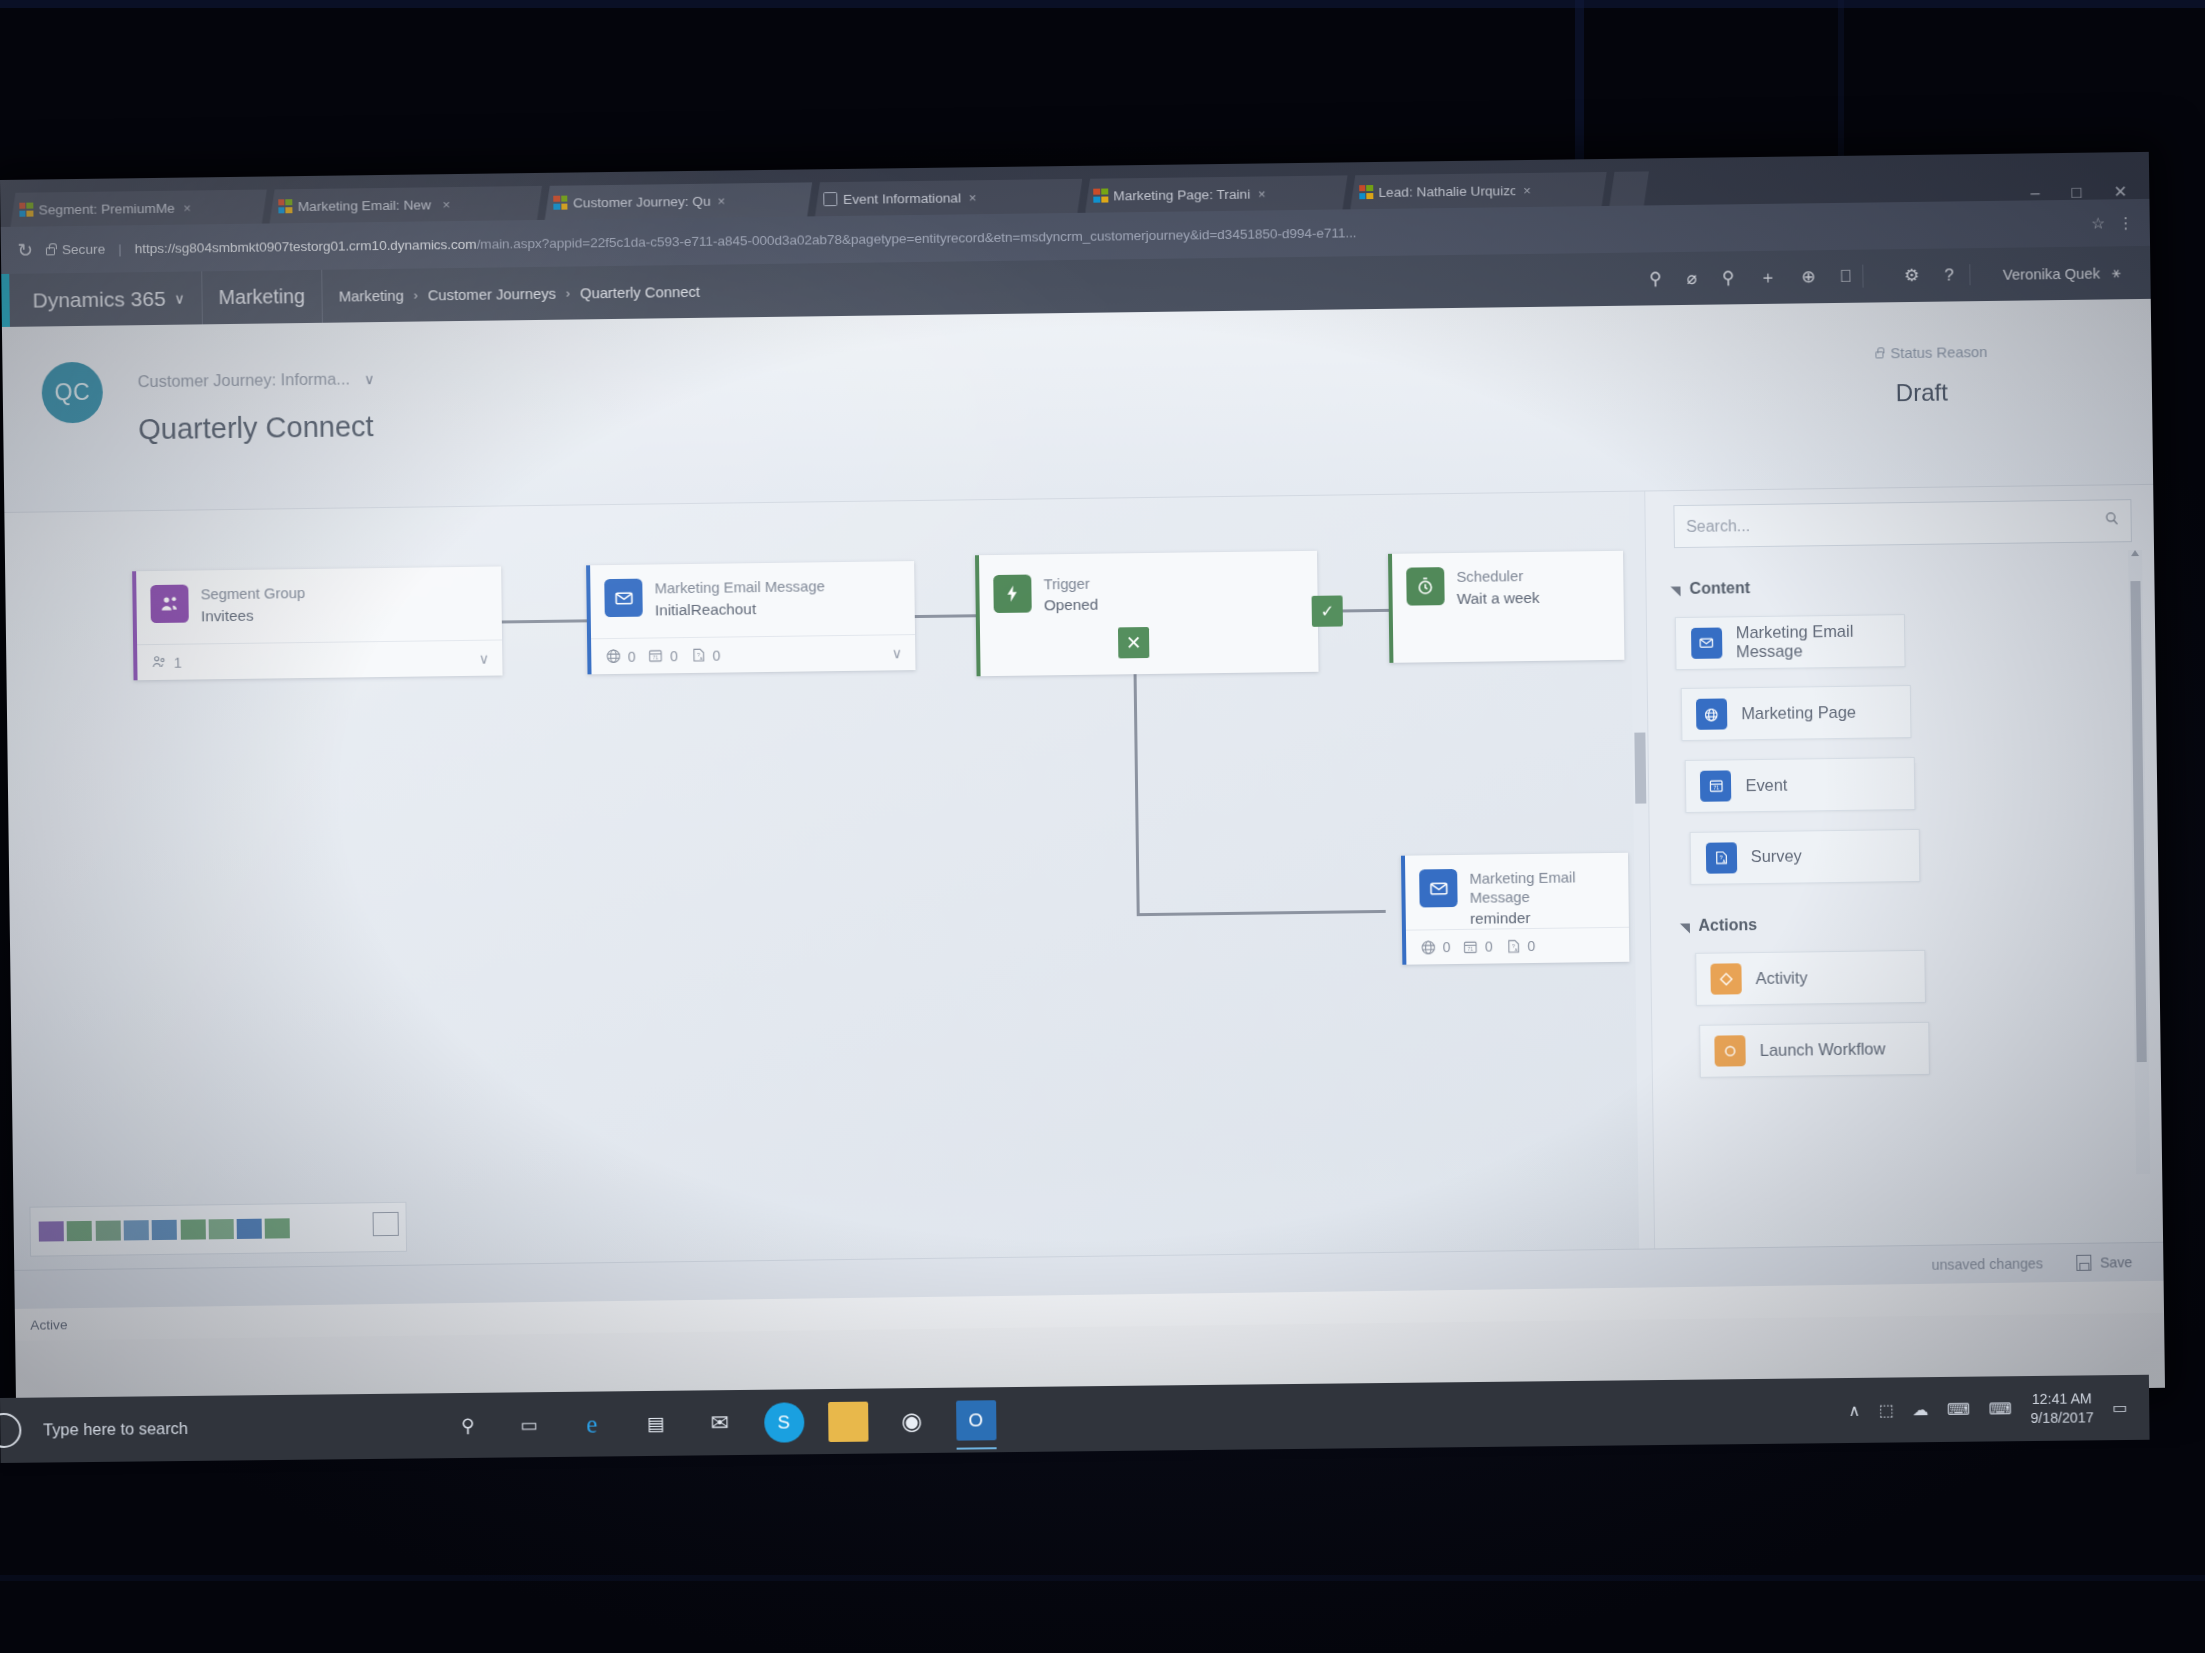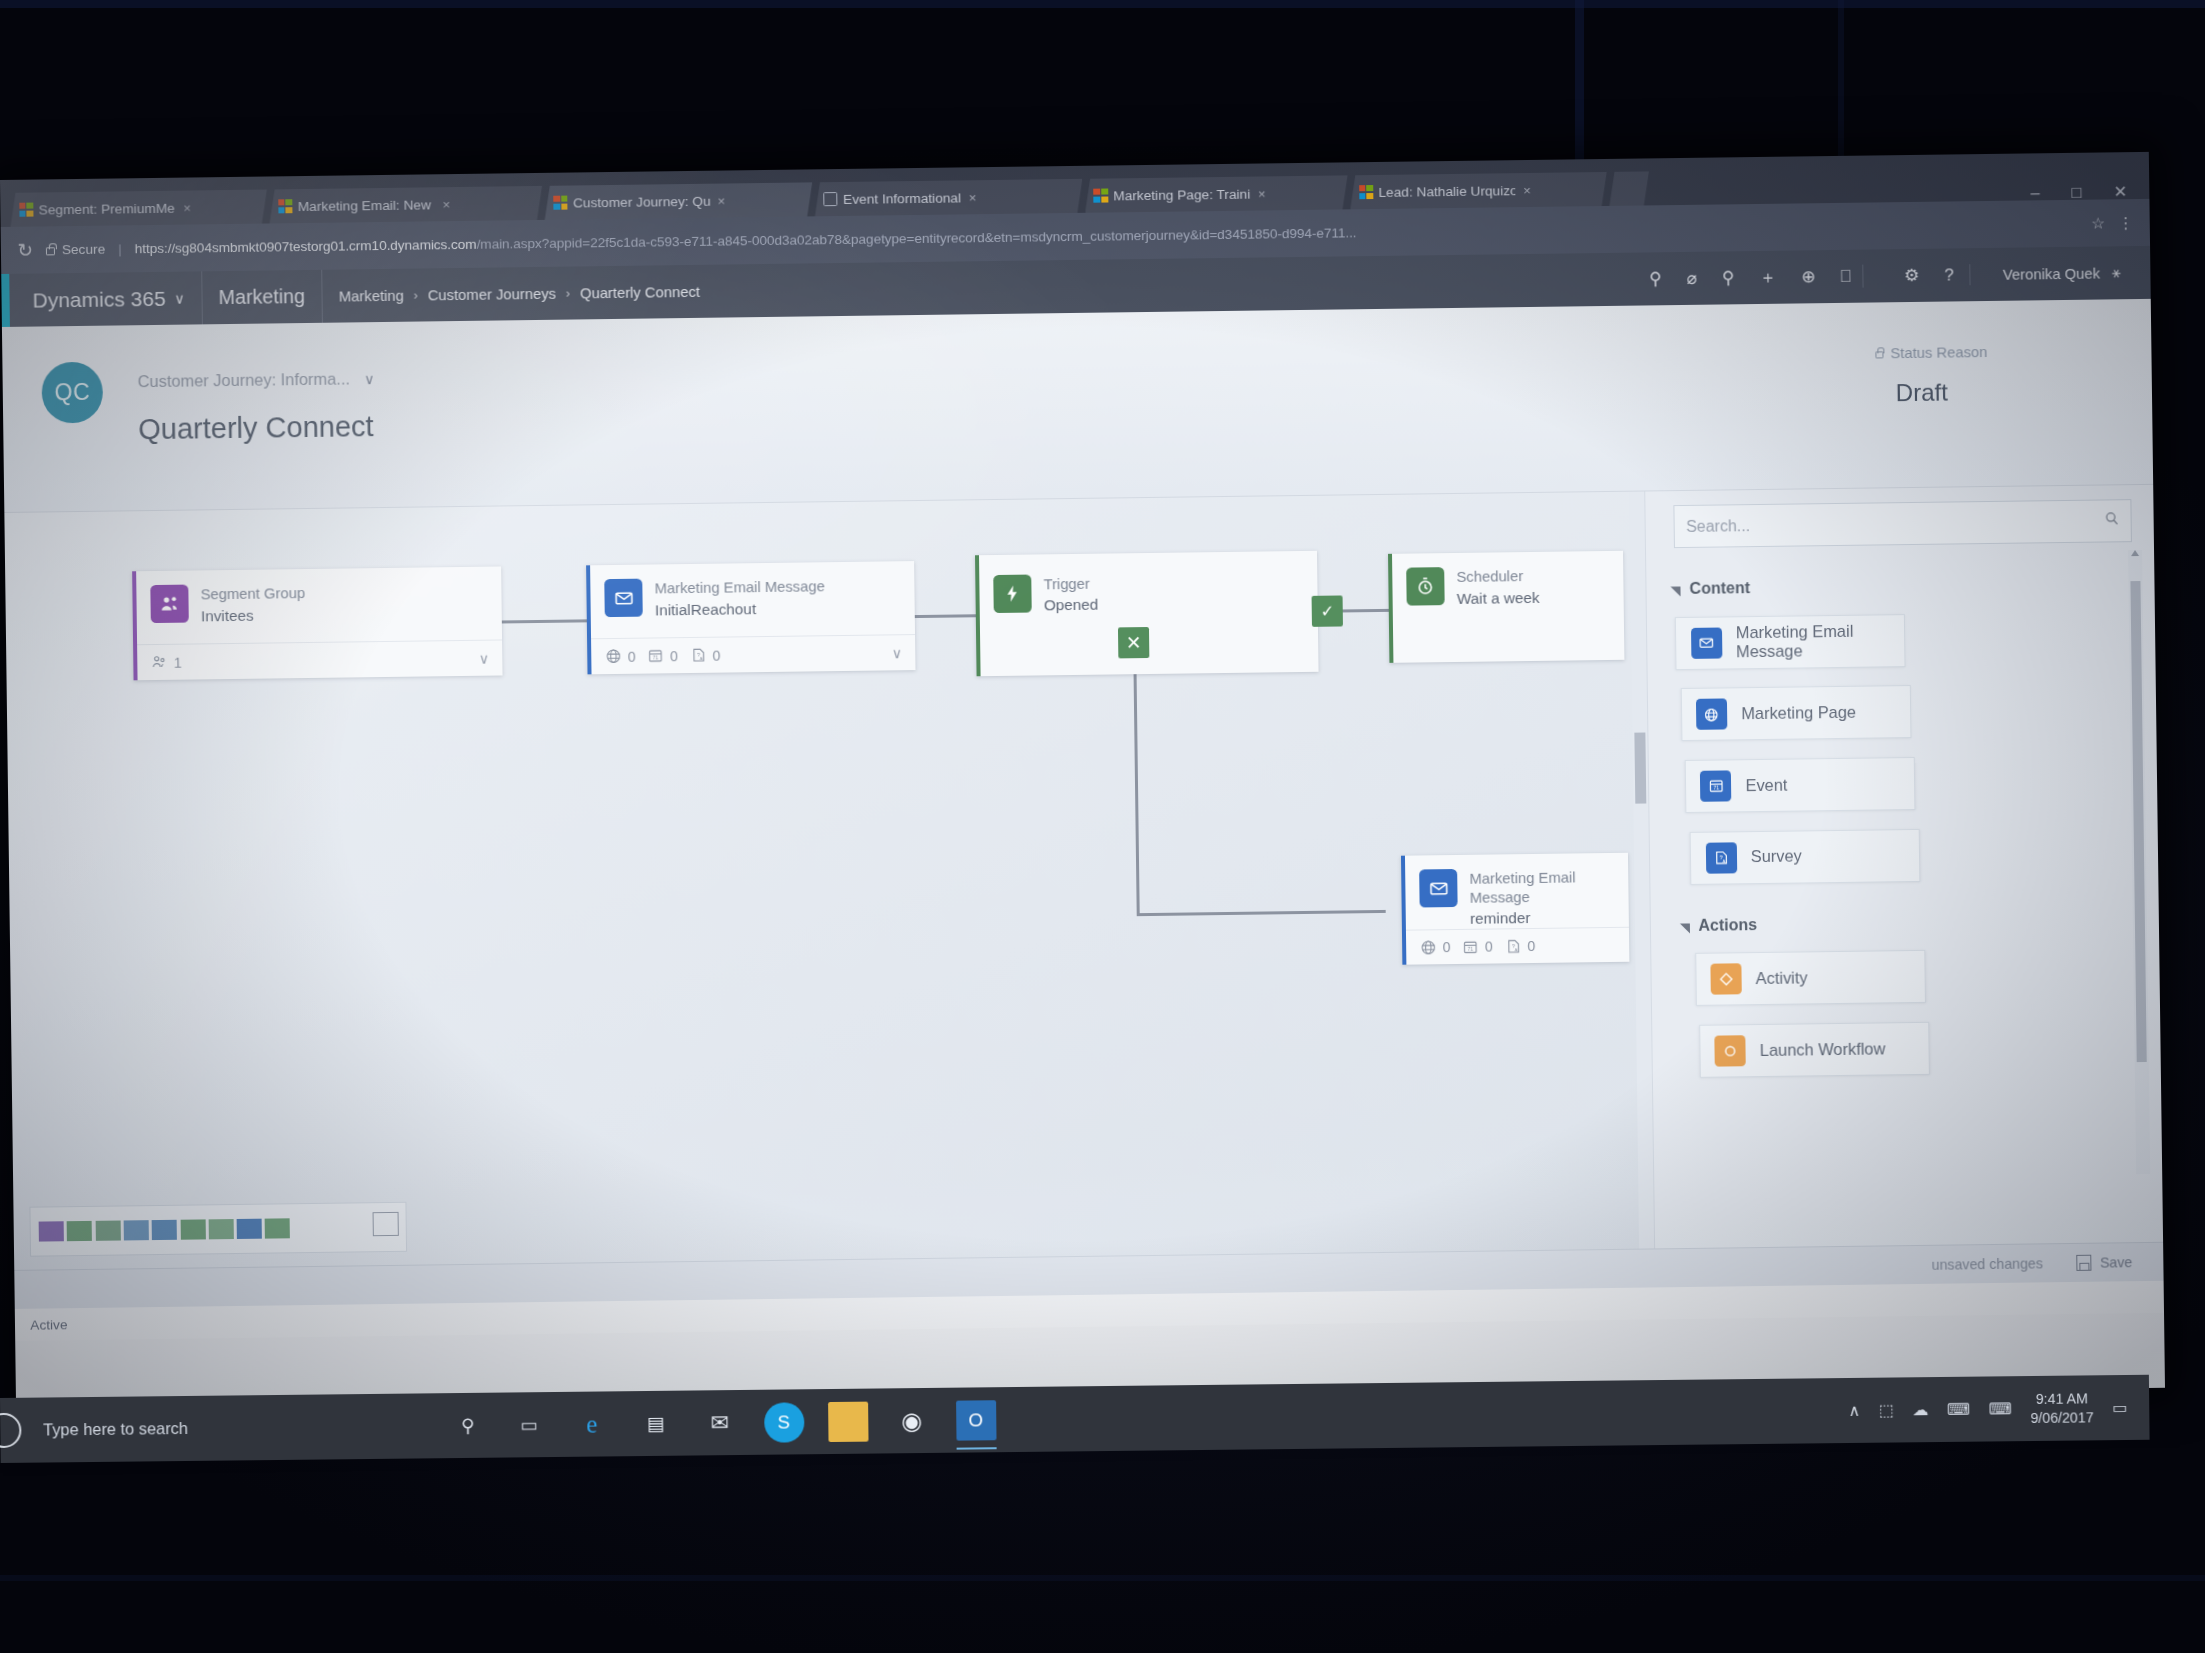--- a/index.html
+++ b/index.html
@@ -727,19 +727,19 @@
   <div class="tb-app" style="color:#e9eef5;font-size:24px;">◉</div>
   <div class="tb-app active" style="background:#2b6fb5;color:#fff;border-radius:2.2px;">O</div>
 
   <div id="tray">
     <span>∧</span>
     <span>⬚</span>
     <span>☁</span>
     <span>⌨</span>
     <span>⌨</span>
     <span id="clock">
-      <span>9:41 AM</span><br>
-      <span>9/06/2017</span>
+      <span>12:41 AM</span><br>
+      <span>9/18/2017</span>
     </span>
     <span>▭</span>
   </div>
 </div>
 
 
 </body></html>

